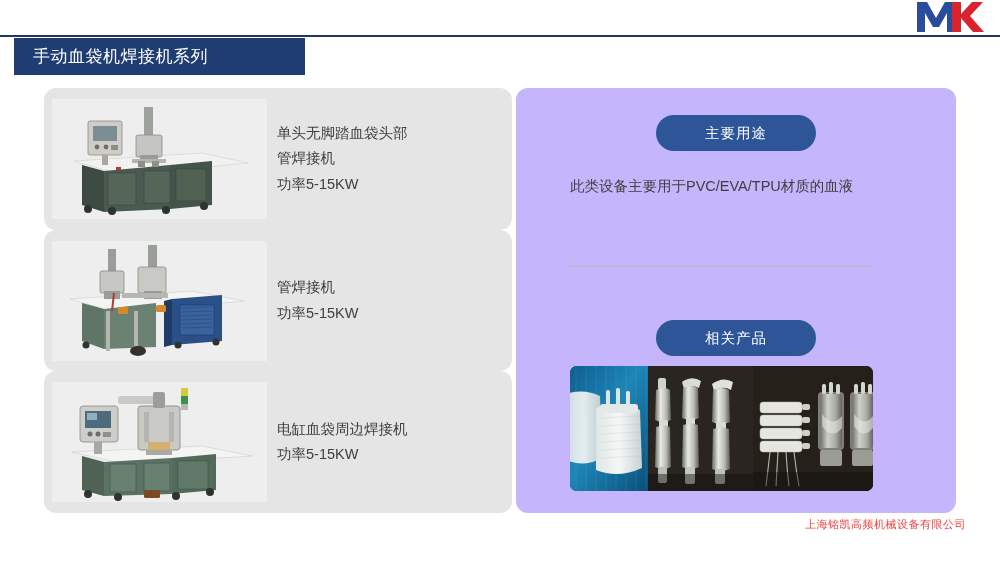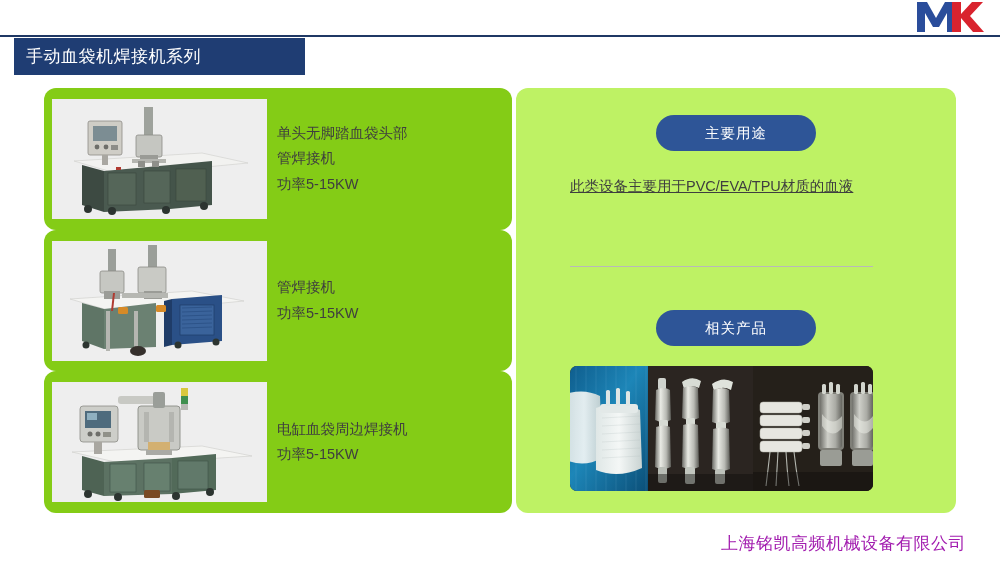--- a/index.html
+++ b/index.html
@@ -41,37 +41,37 @@
     left: 14px;
     top: 38px;
     width: 291px;
     height: 37px;
     background: #1f3d73;
     color: #ffffff;
     font-size: 17px;
     letter-spacing: 0.5px;
     display: flex;
     align-items: center;
-    padding-left: 12px;
+    padding-left: 19px;
     box-sizing: border-box;
   }
 
   
   .left-col {
     position: absolute;
     left: 44px;
     top: 88px;
     width: 468px;
     height: 425px;
     display: flex;
     flex-direction: column;
     justify-content: space-between;
   }
   .prod-card {
-    background: #84cc16;
+    background: #e5e5e5;
     border-radius: 12px;
     height: 152px;
     display: flex;
     align-items: center;
     box-sizing: border-box;
   }
   .prod-photo {
     width: 215px;
     height: 120px;
     margin-left: 8px;
@@ -88,51 +88,50 @@
   }
   .prod-text div { white-space: nowrap; }
 
   
   .right-panel {
     position: absolute;
     left: 516px;
     top: 88px;
     width: 440px;
     height: 425px;
-    background: #bef264;
+    background: #c4b5fd;
     border-radius: 12px;
     box-sizing: border-box;
   }
   .pill {
     position: absolute;
     left: 50%;
     transform: translateX(-50%);
     background: #2e5597;
     color: #ffffff;
     border-radius: 22px;
     font-size: 14.5px;
     width: 160px;
     height: 36px;
     display: flex;
     align-items: center;
     justify-content: center;
     letter-spacing: 1px;
   }
   .pill-usage { top: 27px; }
-  .pill-related { top: 222px; }
+  .pill-related { top: 232px; }
 
   .usage-text {
     position: absolute;
     left: 54px;
     top: 86px;
     width: 340px;
     font-size: 14.5px;
     line-height: 1.78;
     color: #3f3f3f;
-    text-decoration: underline;
   }
   .usage-text div { white-space: nowrap; }
 
   .divider {
     position: absolute;
     left: 54px;
     top: 178px;
     width: 303px;
     height: 1px;
     background: #b9b9b9;
@@ -147,23 +146,23 @@
     border-radius: 7px;
     overflow: hidden;
     background: #17120f;
   }
   .gallery svg { display: block; }
 
   
   .footer {
     position: absolute;
     right: 34px;
-    bottom: 7px;
-    font-size: 17px;
-    color: #a21caf;
+    bottom: 30px;
+    font-size: 11px;
+    color: #ef4444;
     letter-spacing: 0.5px;
   }
 </style>
 </head>
 <body>
 
 <div class="logo">
   <svg width="95" height="34" viewBox="0 0 95 34" xmlns="http://www.w3.org/2000/svg">
     <g>
 

